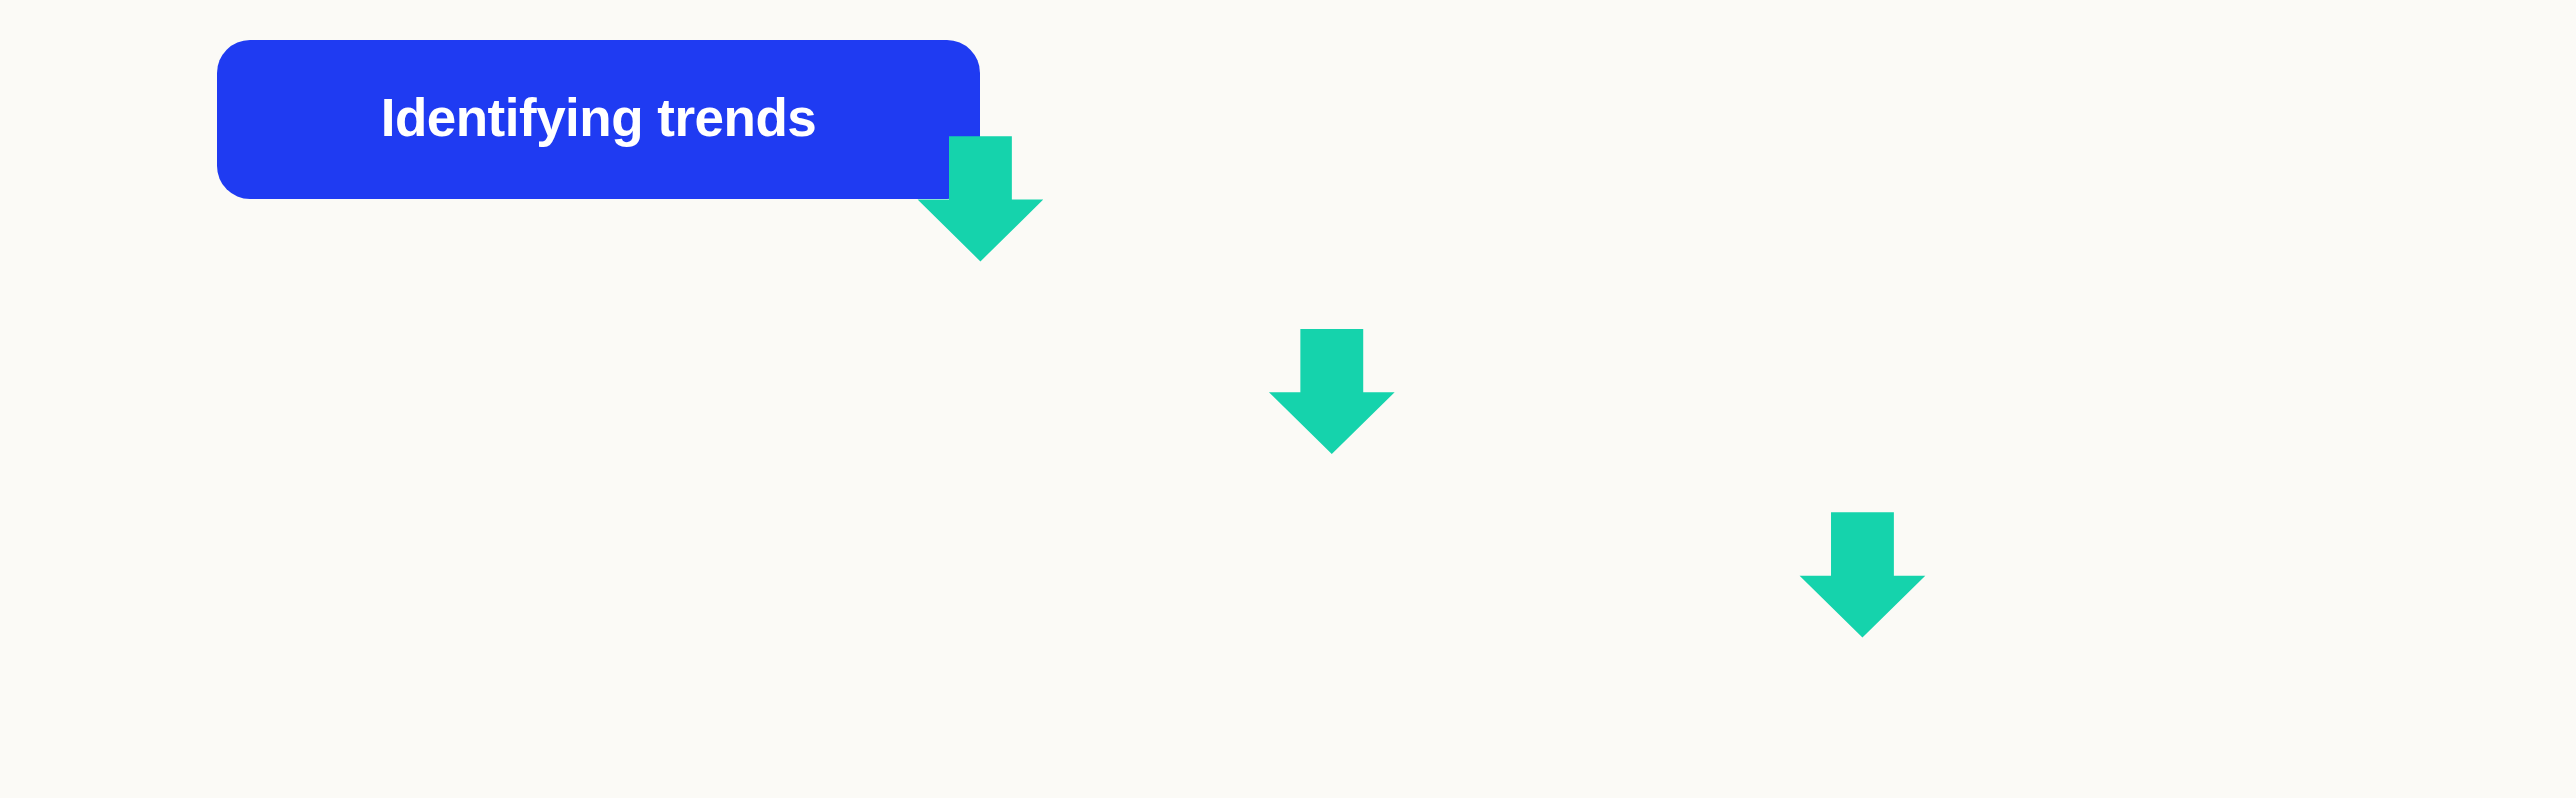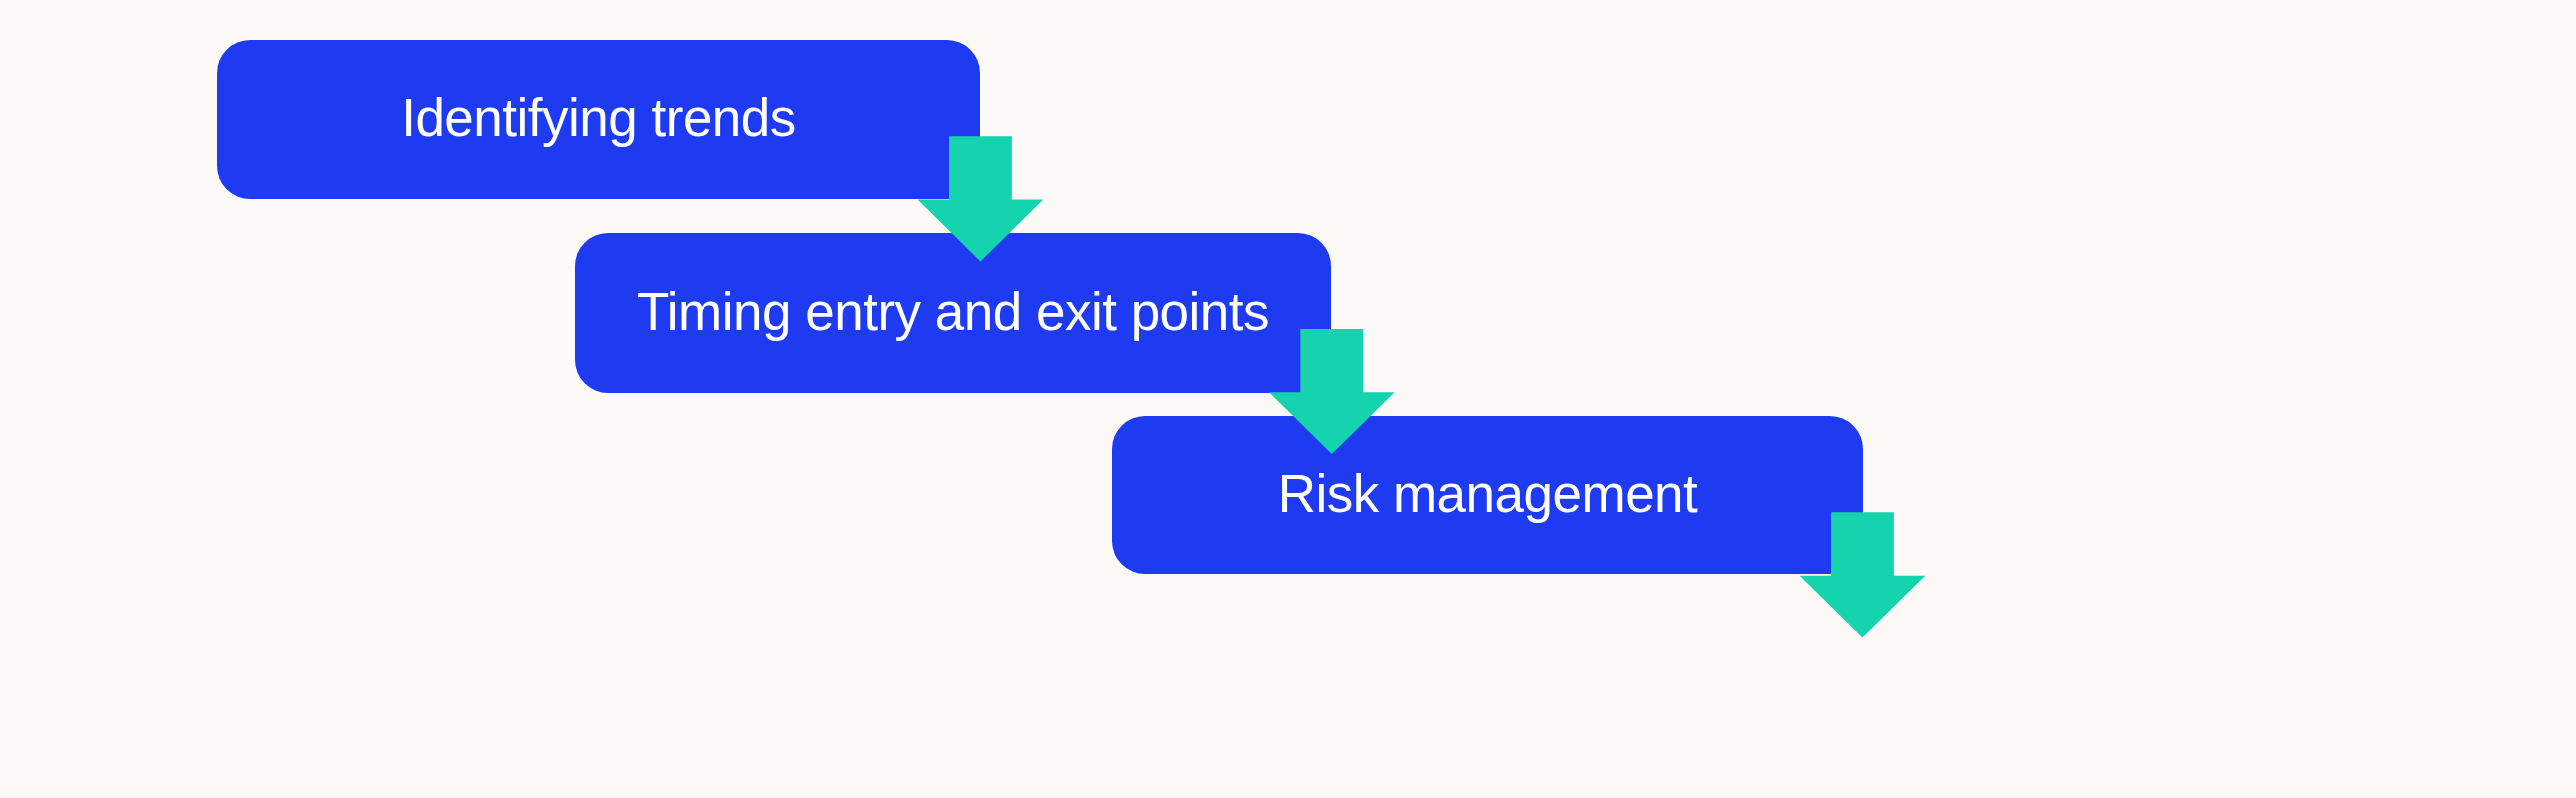--- a/index.html
+++ b/index.html
@@ -25,21 +25,21 @@
     background:var(--box-fill);
     border-radius:33px;
     display:flex;
     align-items:center;
     justify-content:center;
     z-index:1;
   }
   .step-label{
     color:var(--text-color);
     font-size:53px;
-    font-weight:400;
+    font-weight:700;
     letter-spacing:-0.5px;
     white-space:nowrap;
     line-height:1;
     
     transform:translateY(-2.1px);
   }
   .box1{left:217px; top:40px;  width:763px; height:159px;}
   .box2{left:575px;top:233px; width:756px; height:160px;}
   .box3{left:1112px;top:416px; width:751px; height:158px;}
   .box4{left:1594px;top:599px;width:759px; height:158px;}
@@ -57,27 +57,21 @@
 </style>
 </head>
 <body>
 
 <div class="canvas">
 
   <div class="step-box box1">
     <span class="step-label">Identifying trends</span>
   </div>
 
-  <div class="step-box box2">
-    <span class="step-label">Timing entry and exit points</span>
-  </div>
 
-  <div class="step-box box3">
-    <span class="step-label">Risk management</span>
-  </div>
 
 
   <svg class="arrows" viewBox="0 0 5000 1550" xmlns="http://www.w3.org/2000/svg" aria-hidden="true">
     <polygon points="1842,264 1964,264 1964,387 2025,387 1903,507 1781,387 1842,387"></polygon>
     <polygon points="2524,638 2646,638 2646,761 2707,761 2585,881 2463,761 2524,761"></polygon>
     <polygon points="3554,994 3676,994 3676,1117 3737,1117 3615,1237 3493,1117 3554,1117"></polygon>
   </svg>
 
 </div>
 

